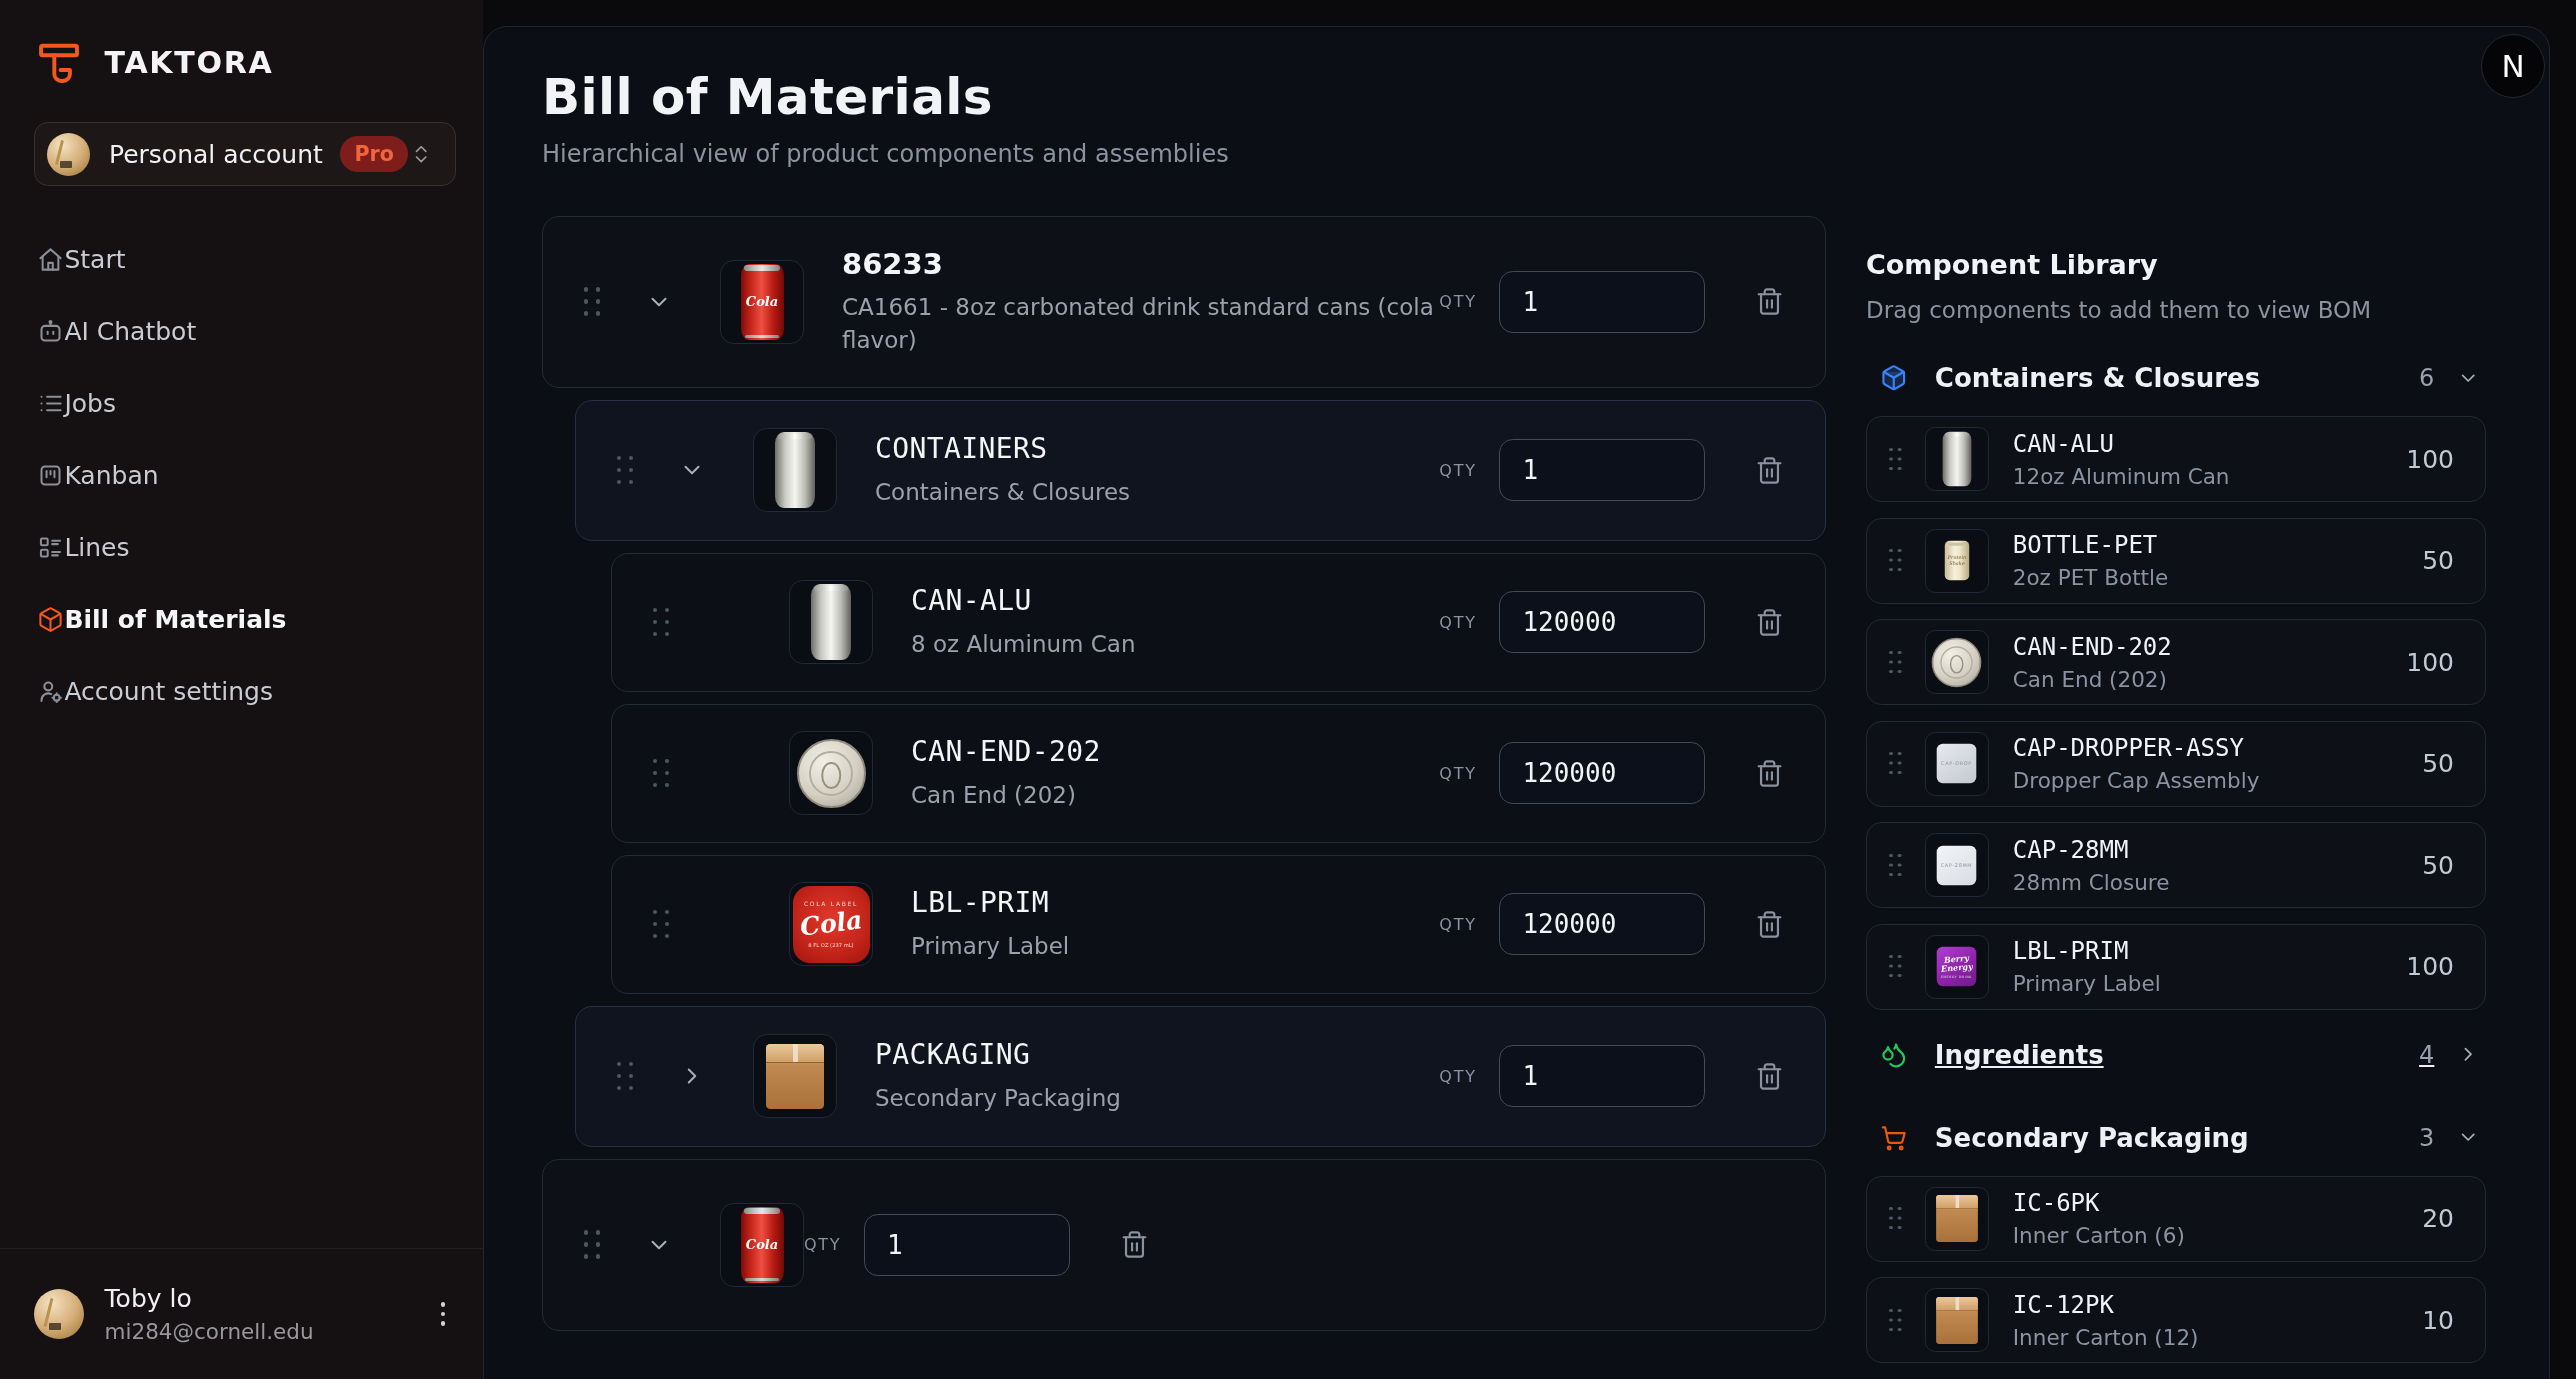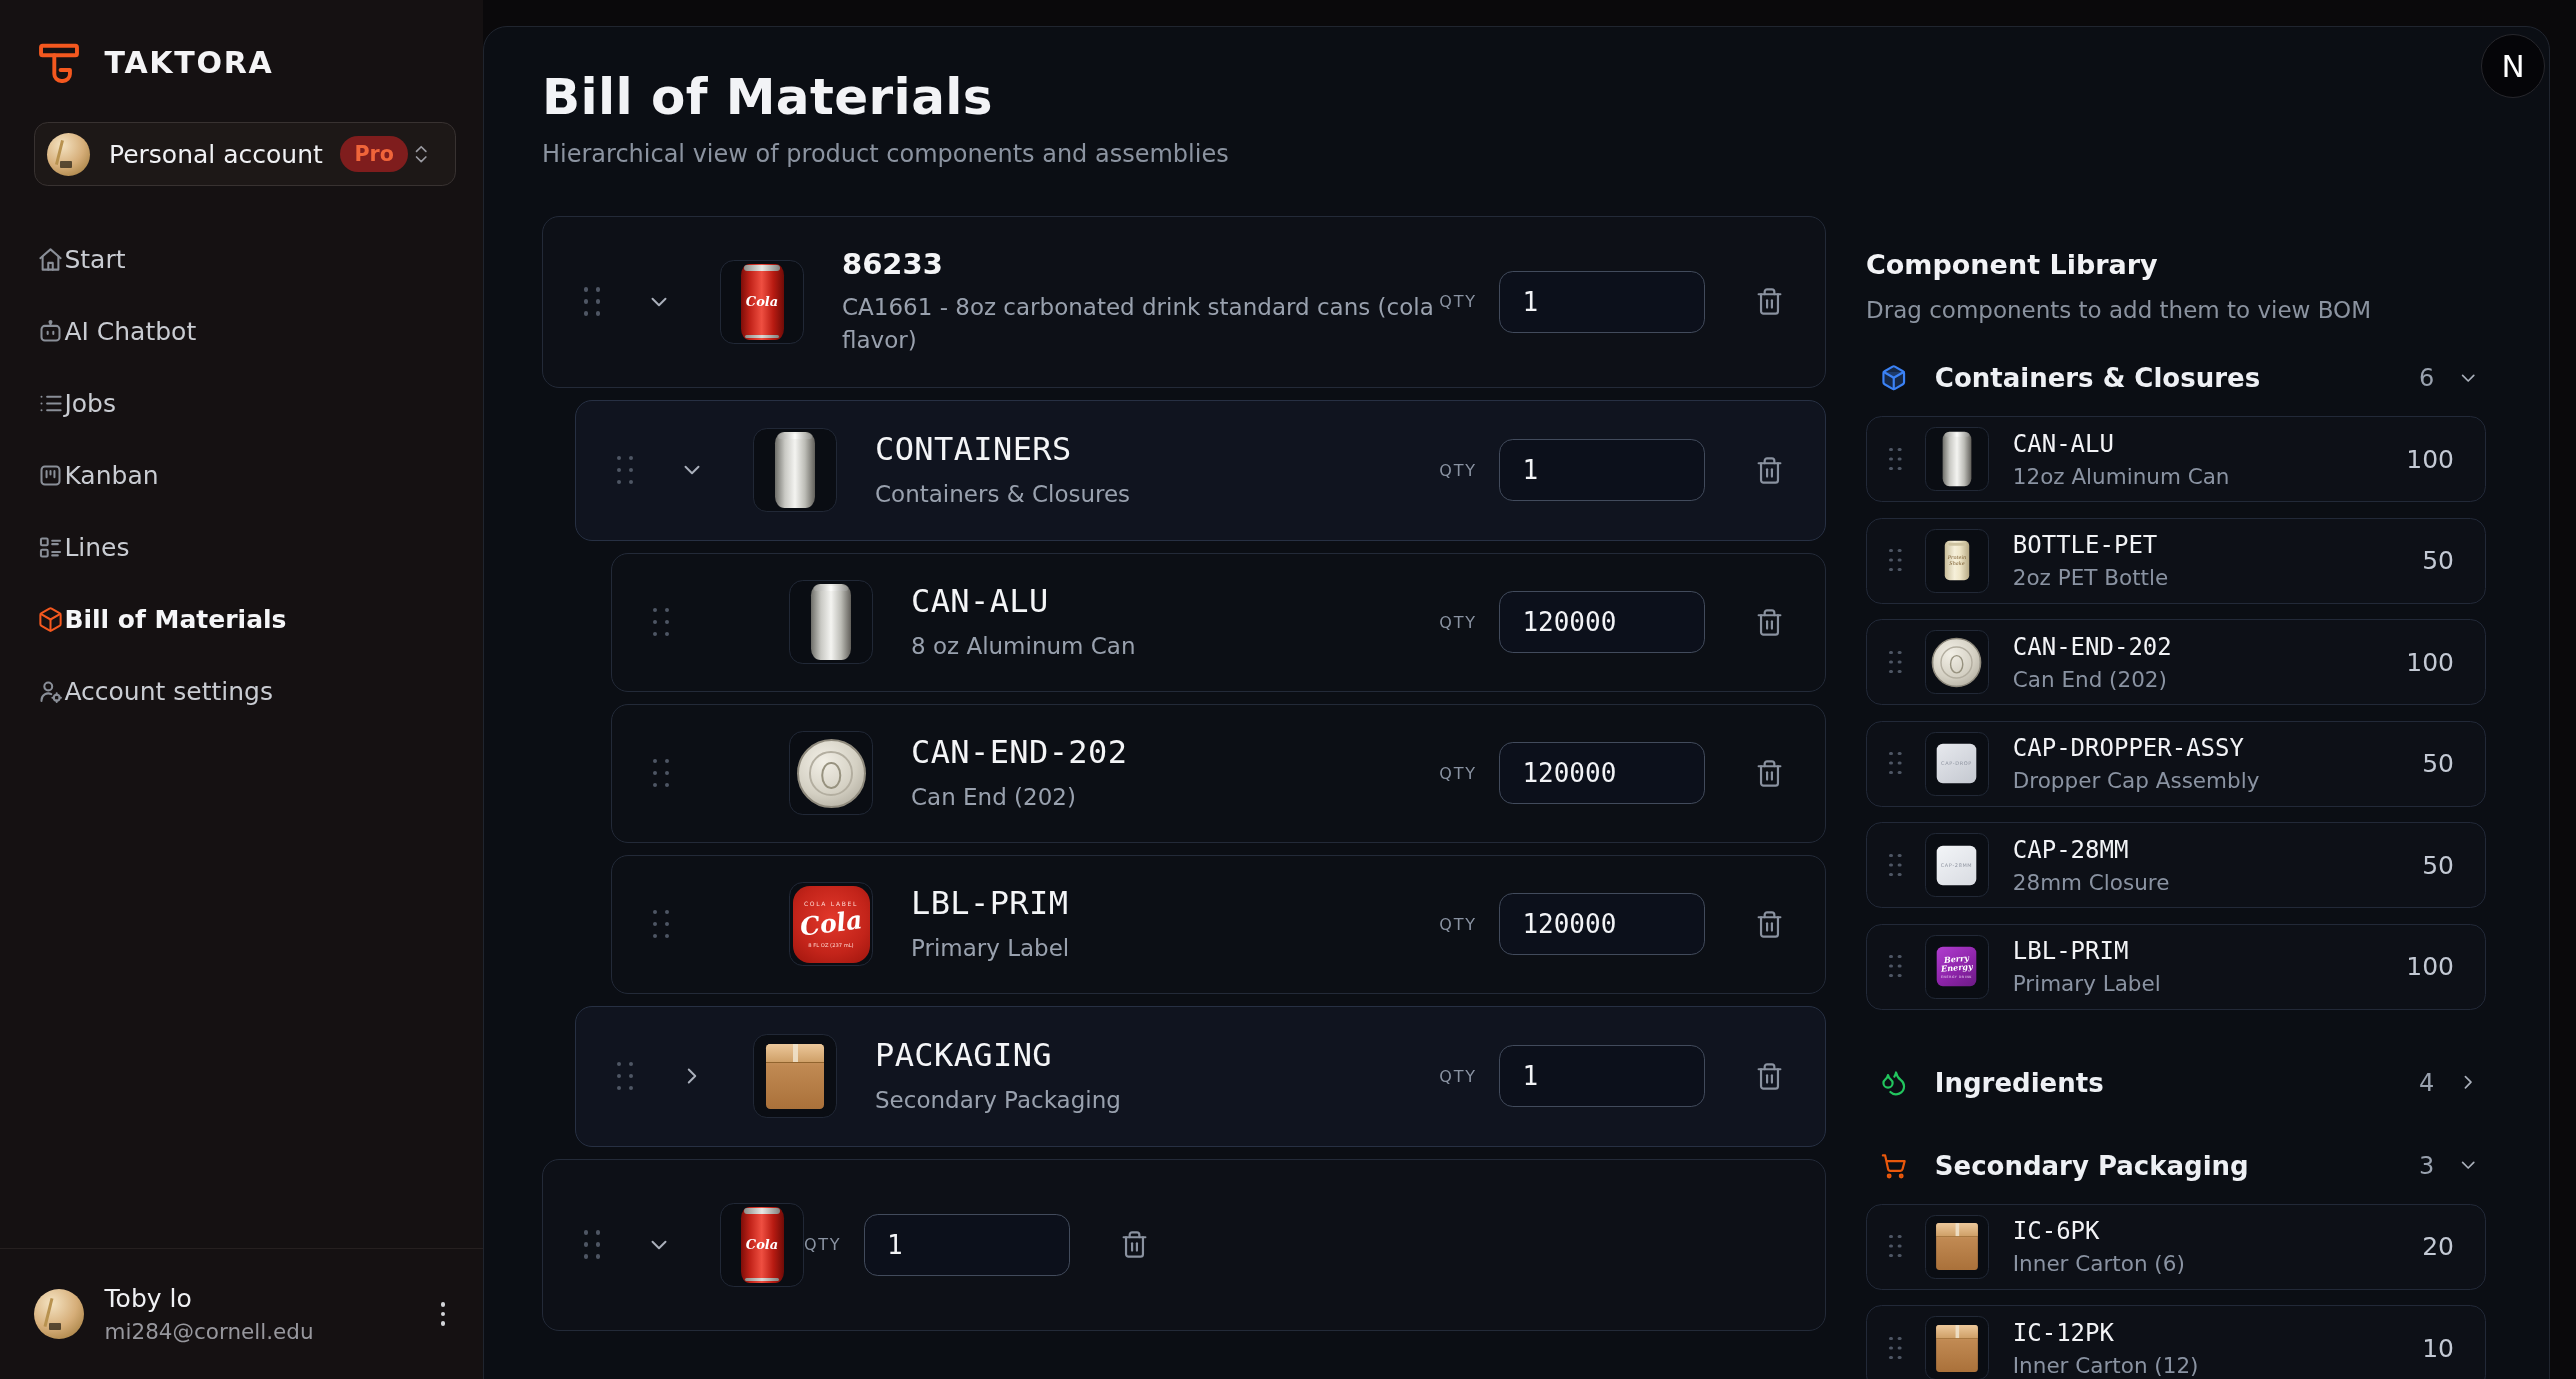--- a/index.html
+++ b/index.html
@@ -101,21 +101,21 @@
 
   .thumb {
     width:84px; height:84px; margin-left:48px; border-radius:13.8px; flex:none;
     background:#0a0d13; border:0.9px solid #212836; display:flex; align-items:center; justify-content:center; overflow:hidden;
   }
   .thumb.sm { width:64px; height:64px; margin-left:0; border-radius:10.3px; }
   .thumb.sm .art { transform:scale(0.72); }
   .art { display:flex; align-items:center; justify-content:center; flex:none; }
 
   .rowtext { margin-left:38px; flex:1; min-width:0; }
-  .code { font-family:"DejaVu Sans Mono", monospace; font-size:32px; color:#f4f5f7; letter-spacing:0.4px; }
+  .code { font-family:"DejaVu Sans Mono", monospace; font-size:28px; color:#f4f5f7; letter-spacing:0.4px; }
   .code.sans { font-family:"DejaVu Sans", sans-serif; font-size:29px; font-weight:bold; letter-spacing:0; }
   .desc { margin-top:10.3px; font-size:23px; color:#99a1ae; max-width:602px; line-height:1.42; }
 
   .qtylabel { font-size:16px; color:#8a93a2; letter-spacing:1.7px; margin-right:22.4px; flex:none; }
   .qtyinput {
     width:206px; height:62px; background:#0c101b; border:0.9px solid #424b5c; border-radius:13.8px;
     color:#f2f3f6; font-size:26px; font-family:"DejaVu Sans Mono", monospace; padding:0 22.4px; outline:none; flex:none;
   }
   .trash { width:29px; height:29px; margin-left:50px; color:#8a92a0; cursor:pointer; flex:none; }
   .trash svg { width:29px; height:29px; }
@@ -618,21 +618,21 @@
           </span>
         </span>
         <div class="libtext">
           <div class="libcode">LBL-PRIM</div>
           <div class="libdesc">Primary Label</div>
         </div>
         <span class="libqty">100</span>
       </div>
     </div>
 
-    <div class="lib-section" style="margin-top:54px;">
+    <div class="lib-section" style="margin-top:26px;text-decoration:underline;">
       <span class="sec-icon">
         <svg viewBox="0 0 24 24" fill="none" stroke="#22c55e" stroke-width="1.9" stroke-linecap="round" stroke-linejoin="round">
             <path d="M7 16.3c2.2 0 4-1.83 4-4.05 0-1.16-.57-2.26-1.71-3.19S7.29 6.75 7 5.3c-.29 1.45-1.14 2.84-2.29 3.76S3 11.1 3 12.25c0 2.22 1.8 4.05 4 4.05z"></path>
             <path d="M12.56 6.6A10.97 10.97 0 0 0 14 3.02c.5 2.5 2 4.9 4 6.5s3 3.5 3 5.5a6.98 6.98 0 0 1-11.91 4.97"></path>
           </svg>
       </span>
       <span class="sec-label">Ingredients</span>
       <span class="sec-count">4</span>
       <span class="sec-chev right">
         <svg viewBox="0 0 24 24" class="icon-stroke" stroke-width="2.2">

